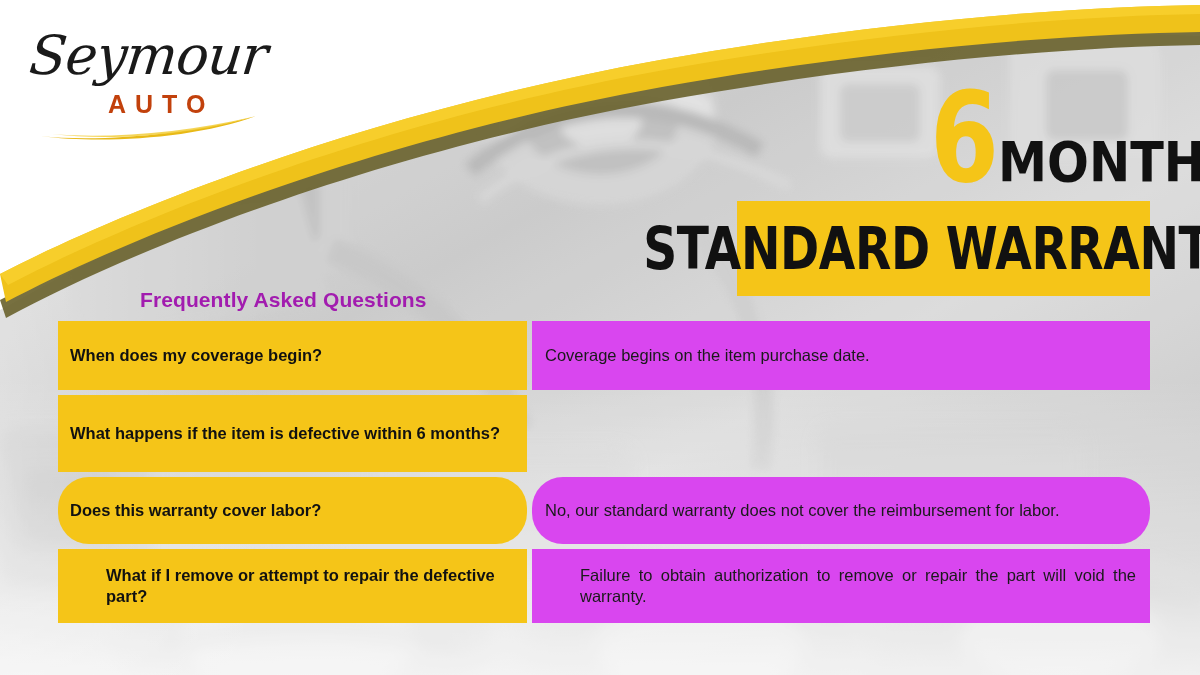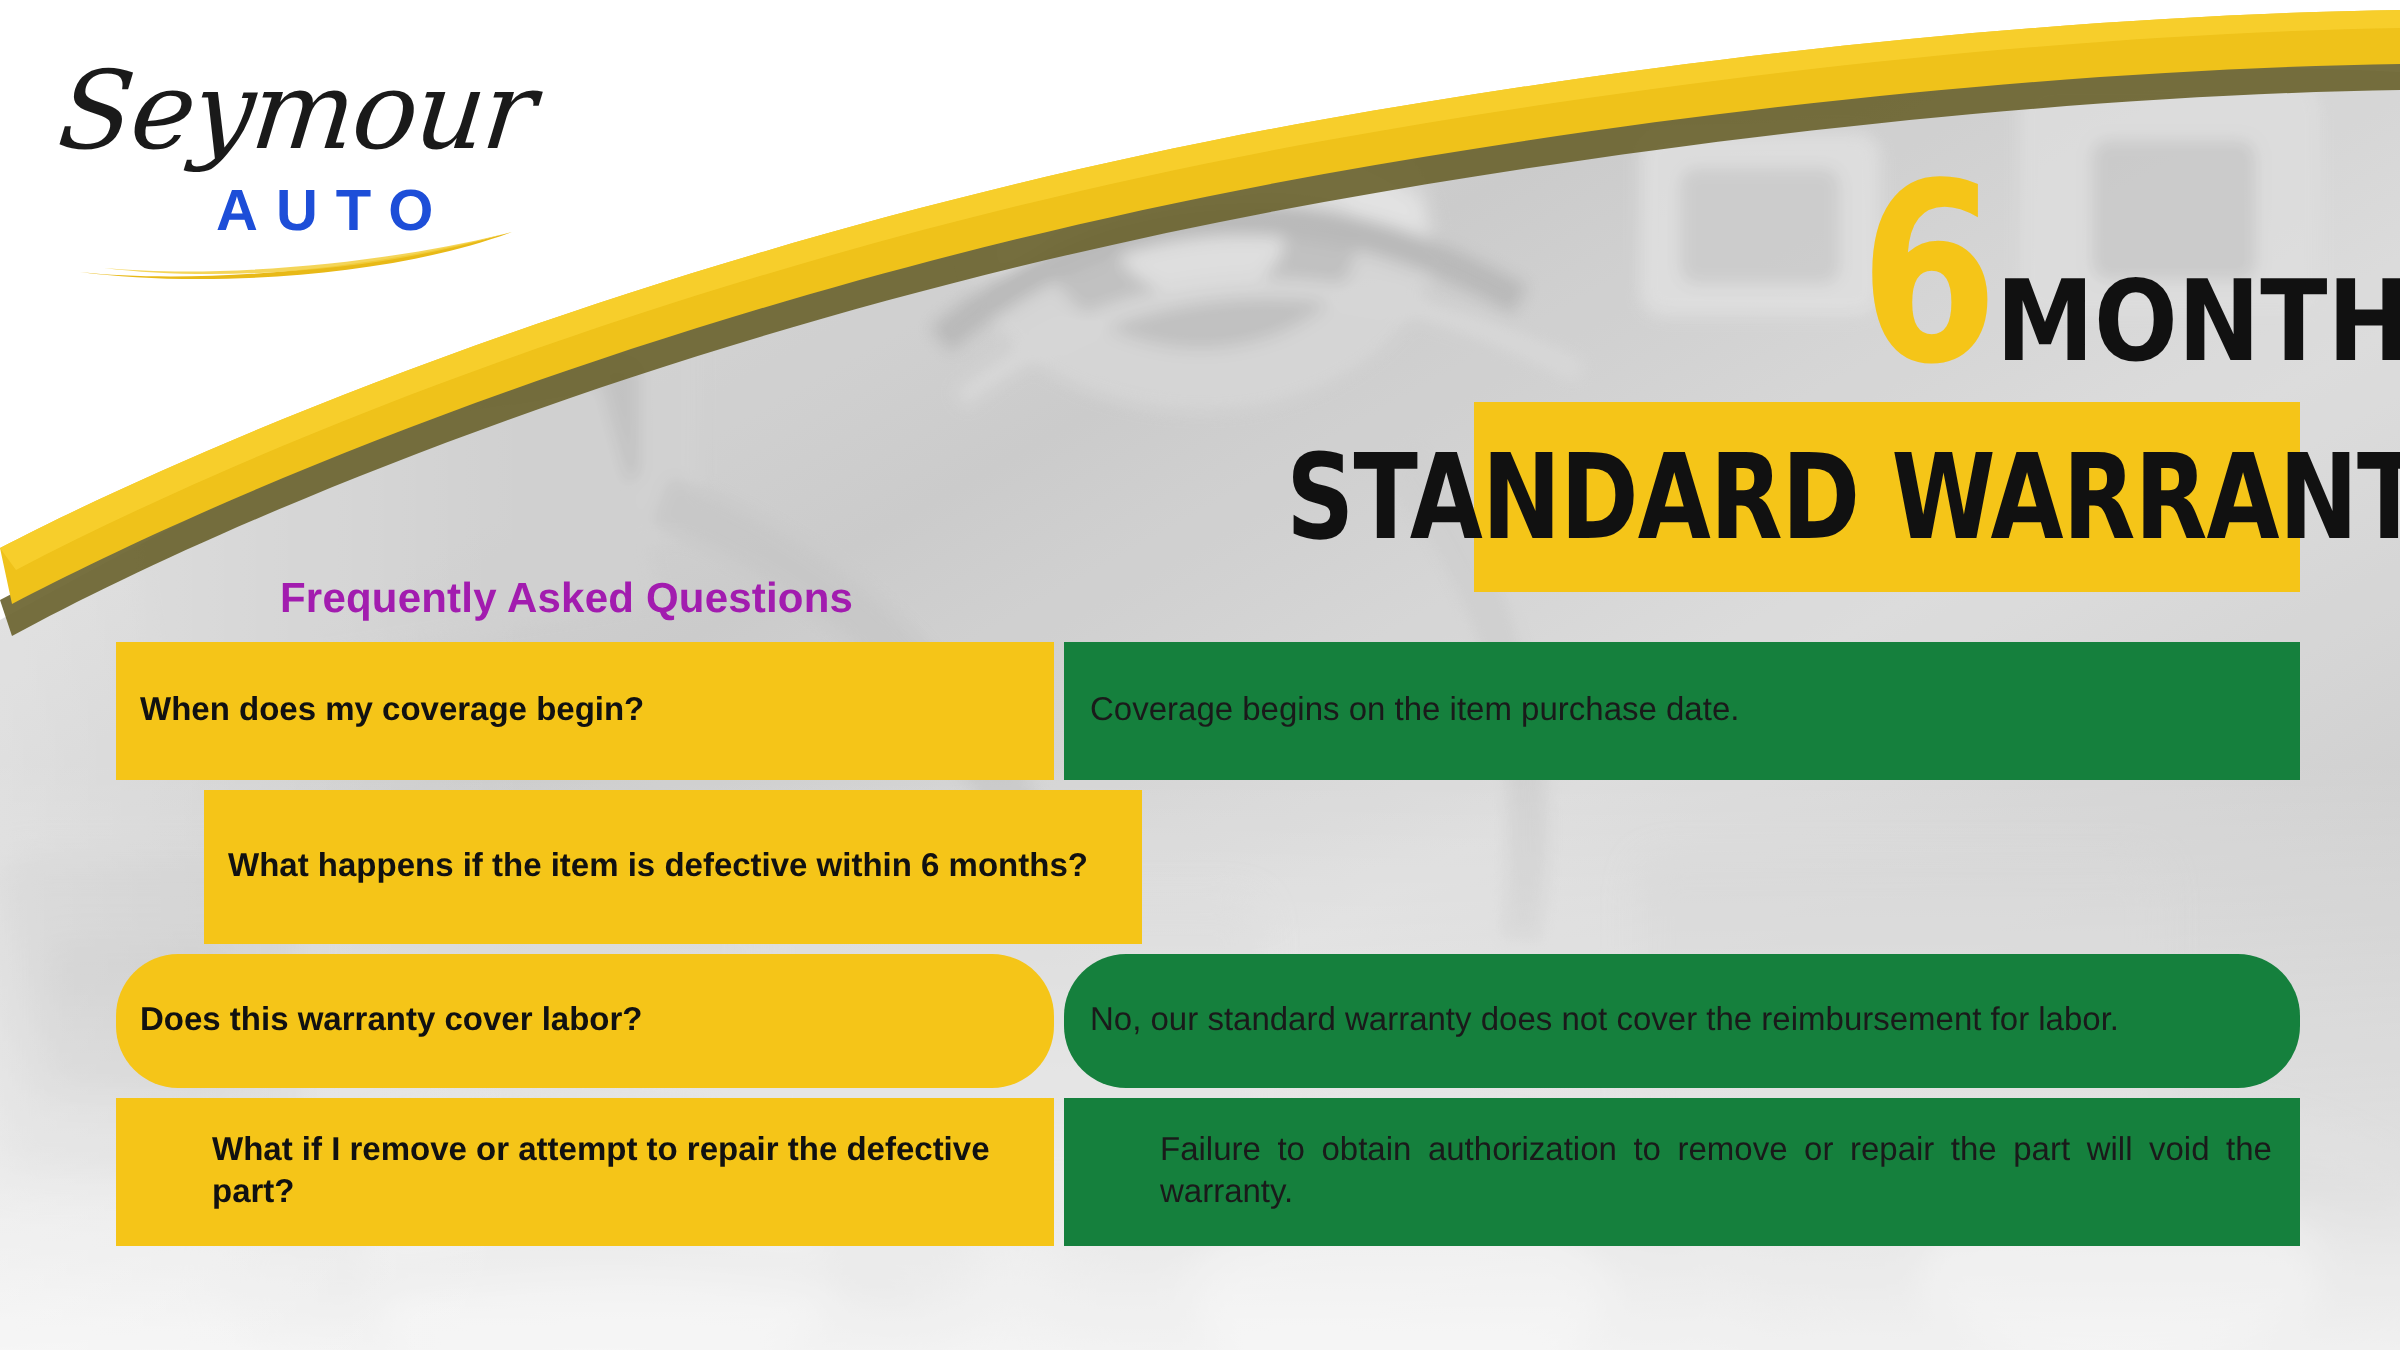--- a/index.html
+++ b/index.html
@@ -53,24 +53,24 @@
     color: #1a1a1a;
     letter-spacing: -1px;
     transform: skewX(-6deg);
     white-space: nowrap;
   }
   .logo-auto {
     position: absolute;
     left: 84px;
     top: 68px;
     font-family: "Liberation Sans", sans-serif;
-    font-size: 29px;
+    font-size: 25px;
     font-weight: 700;
     letter-spacing: 9px;
-    color: #1d4ed8;
+    color: #c2410c;
     white-space: nowrap;
   }
   .logo-swoosh {
     position: absolute;
     left: 10px;
     top: 86px;
     width: 230px;
     height: 34px;
   }
 
@@ -180,35 +180,35 @@
     font-size: 16.5px;
     font-weight: 700;
     line-height: 1.28;
     padding: 10px 12px 10px 12px;
     box-sizing: border-box;
     display: flex;
     align-items: center;
   }
   .faq-a {
     flex: 1 1 auto;
-    background: #15803d;
+    background: #d946ef;
     color: #1a1a1a;
     font-size: 16.5px;
     font-weight: 400;
     line-height: 1.3;
     padding: 10px 14px 10px 13px;
     box-sizing: border-box;
     display: flex;
     align-items: center;
     text-align: justify;
     text-justify: inter-word;
   }
   .faq-a > span { display: block; width: 100%; }
   .row-h1 .faq-q, .row-h1 .faq-a { min-height: 69px; }
-  .row-h2 .faq-q, .row-h2 .faq-a { min-height: 77px; margin-left: 44px; }
+  .row-h2 .faq-q, .row-h2 .faq-a { min-height: 77px; }
   .row-h3 .faq-q, .row-h3 .faq-a { min-height: 67px; border-radius: 31px; }
   .row-h4 .faq-q, .row-h4 .faq-a { min-height: 74px; padding-left: 48px; }
 </style>
 </head>
 <body>
 
 <div class="slide">
 
   <div class="bg-photo">
     <svg width="1200" height="675" viewBox="0 0 1200 675" xmlns="http://www.w3.org/2000/svg">

